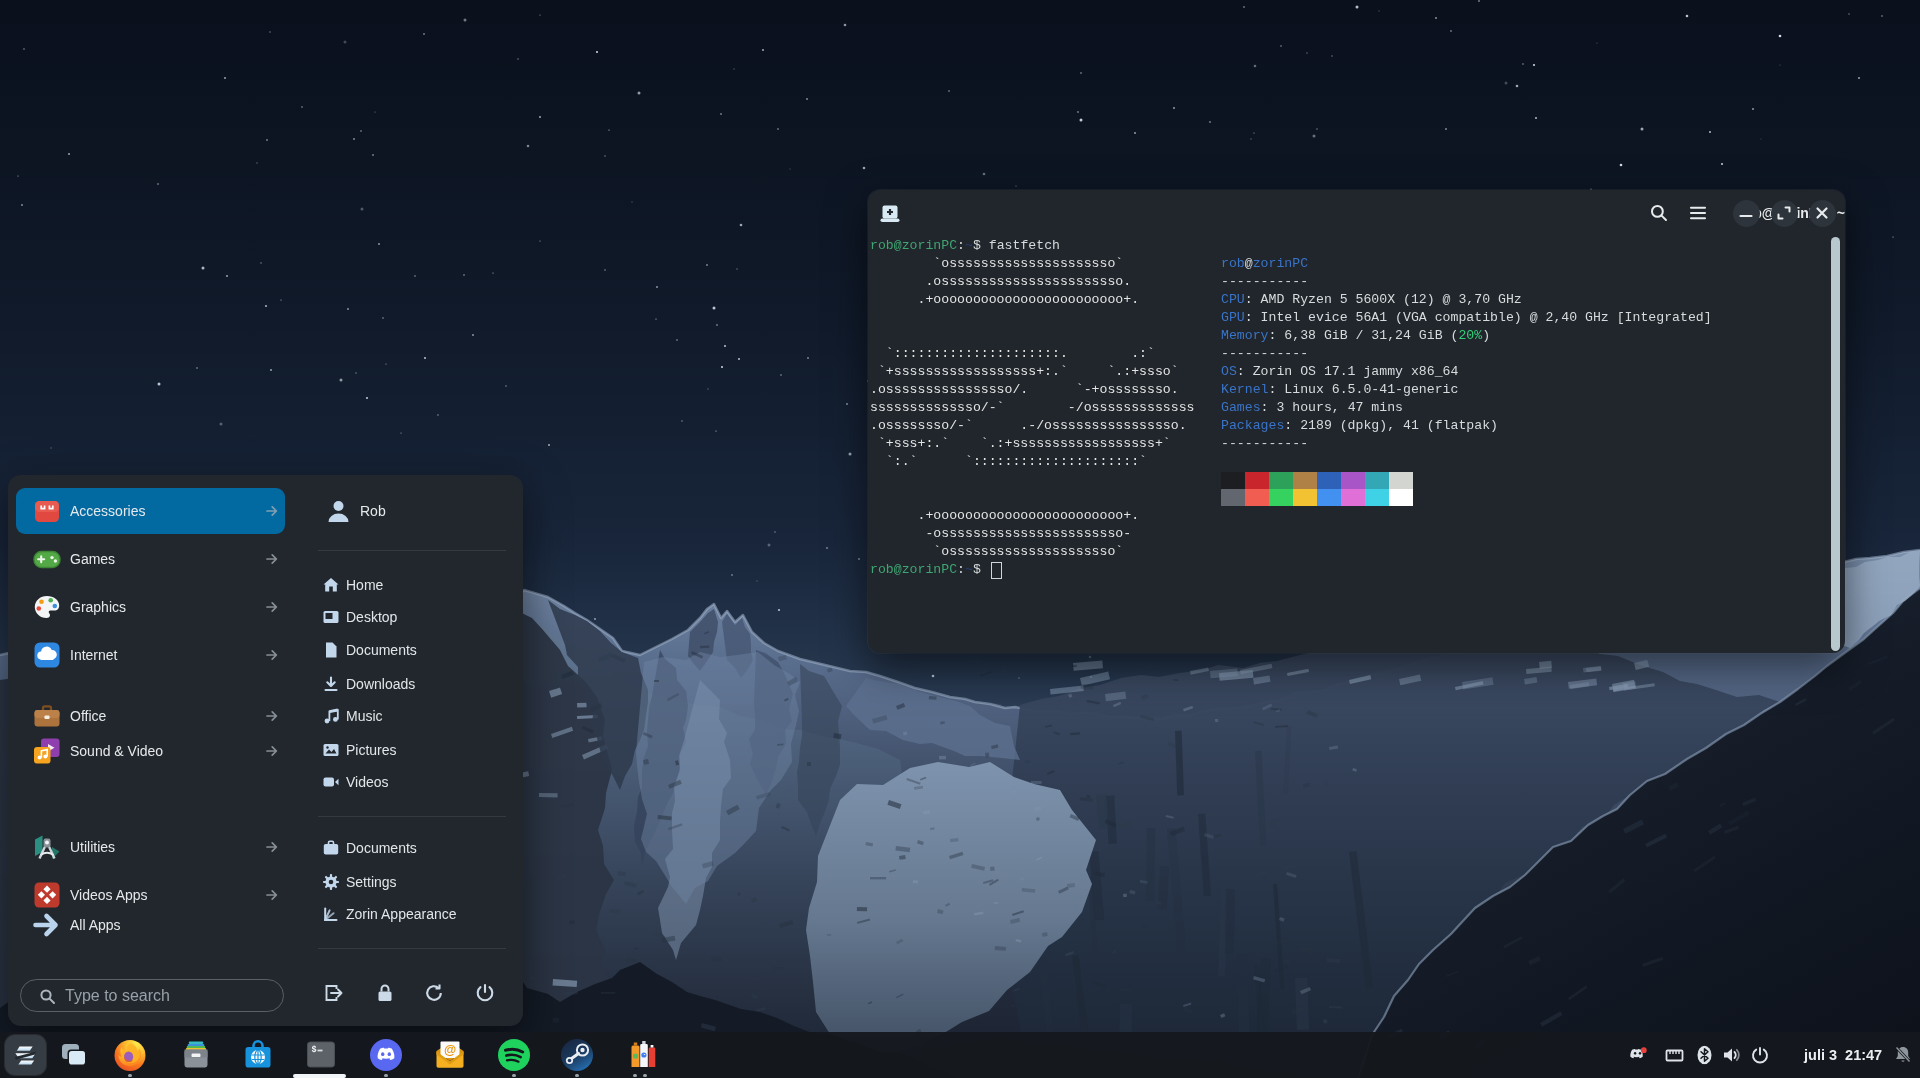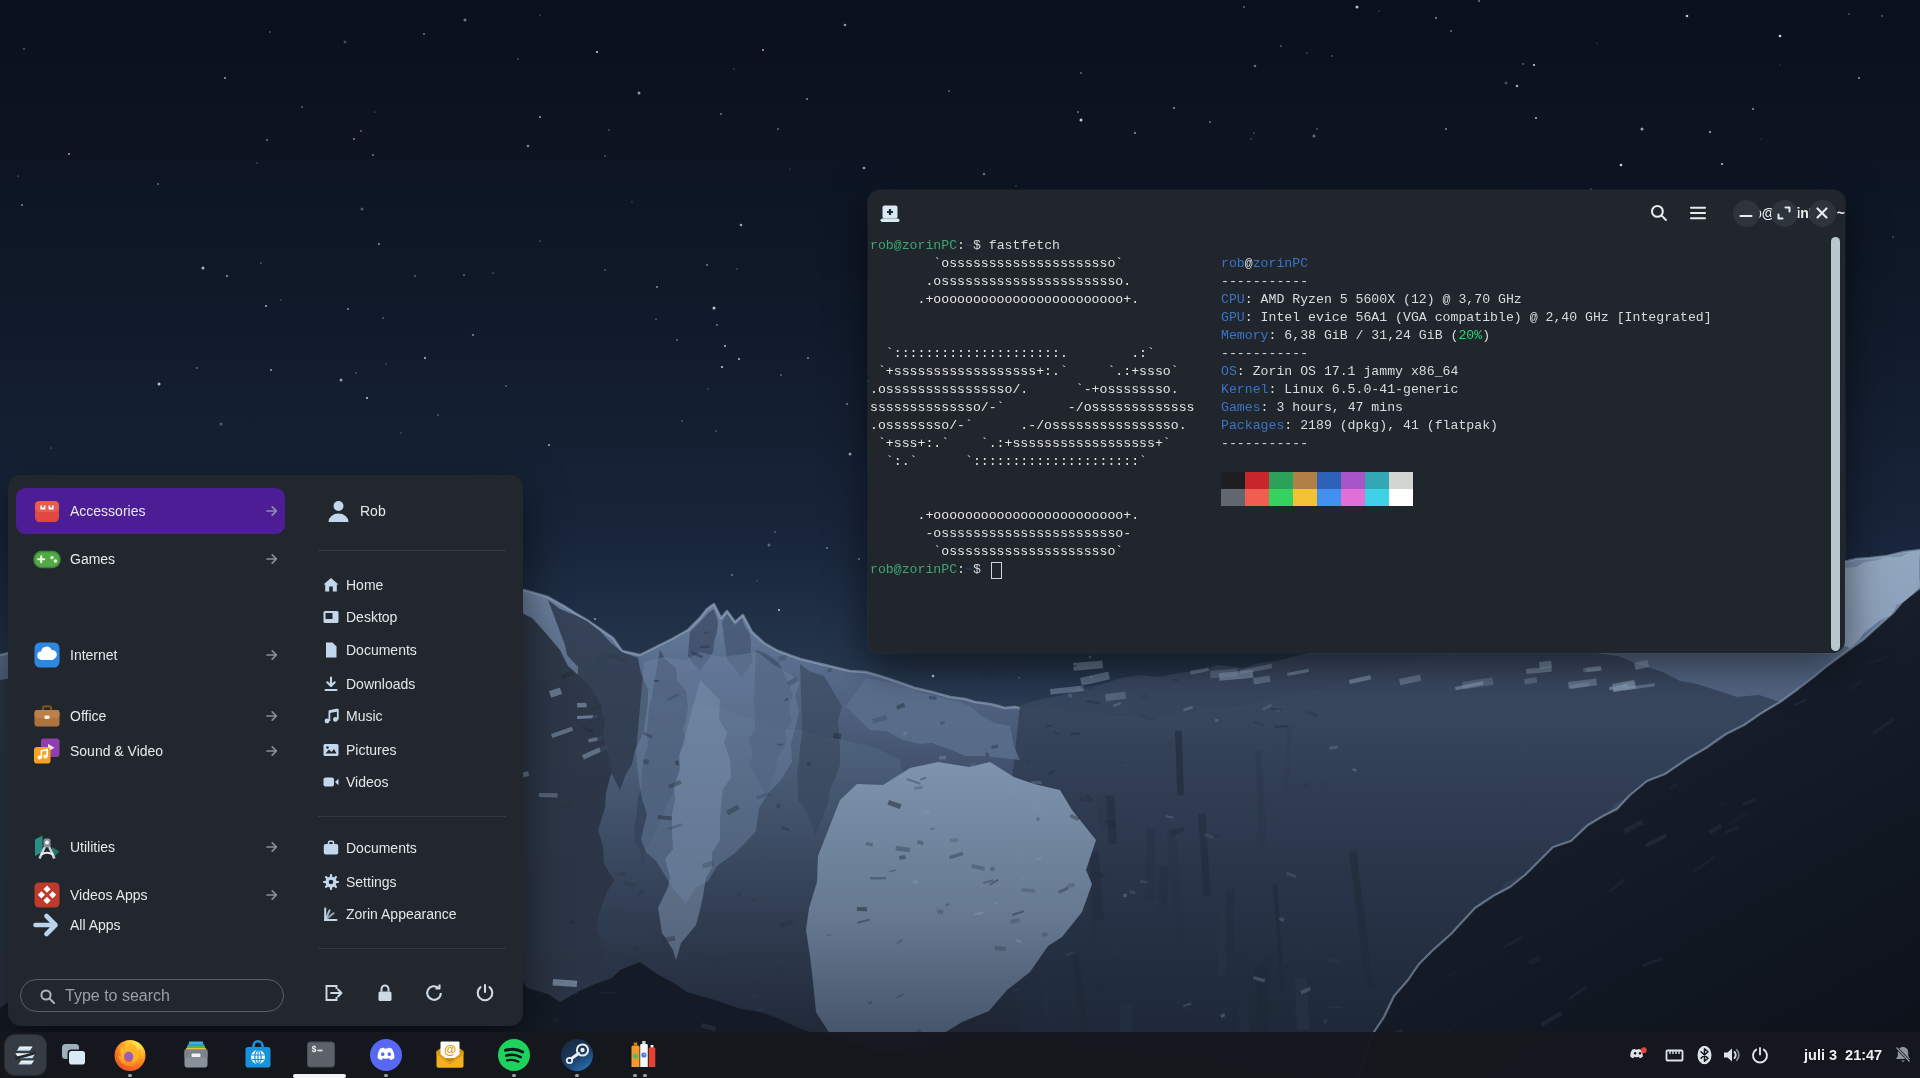--- a/index.html
+++ b/index.html
@@ -15,21 +15,21 @@
 .tg{color:#3fa572}.tb{color:#e5e5e5}.tbl{color:#3a74c8}.tw{color:#d6dbde}.td{color:#263f73}.tgr{color:#33d17a}
 #tinfo{position:absolute;left:353px;top:65px}
 #tpal{position:absolute;left:353px;top:282px}
 .prow{display:flex}
 .pc{width:24px;height:17px}
 #tcursor{position:absolute;left:123px;top:372px;width:11px;height:17px;border:1.5px solid #cfd5d9}
 #tscroll{position:absolute;right:5px;top:47px;width:9px;height:414px;border-radius:5px;background:#b9c8cf}
 
 #menu{position:absolute;left:8px;top:475px;width:515px;height:551px;background:#22272d;border-radius:13px;box-shadow:0 16px 44px rgba(0,0,0,.55)}
 .mrow{position:absolute;left:8px;width:269px;height:44px;border-radius:9px}
-.mrow.hl{background:#4c1d95}
+.mrow.hl{background:#0369a1}
 .mlabel{position:absolute;left:54px;top:50%;transform:translateY(-50%);font-size:14px;color:#e6e9ec}
 .micon{position:absolute;left:16px;top:50%;transform:translateY(-50%);width:30px;height:30px}
 .marr{position:absolute;right:5px;top:50%;transform:translateY(-50%);width:16px;height:16px;opacity:.75}
 #msearch{position:absolute;left:12px;top:504px;width:264px;height:33px;border:1.5px solid #596066;border-radius:17px}
 #msearch span{position:absolute;left:44px;top:7px;font-size:16px;color:#98a1a8}
 #msearch svg{position:absolute;left:18px;top:8px}
 .rsep{position:absolute;left:310px;width:188px;height:1px;background:rgba(255,255,255,.09)}
 .rrow{position:absolute;left:314px;height:26px}
 .rrow .ric{position:absolute;left:0px;top:50%;transform:translateY(-50%);width:18px;height:18px}
 .rrow .rlb{position:absolute;left:24px;top:50%;transform:translateY(-50%);font-size:14px;color:#e2e6ea;white-space:nowrap}
@@ -722,20 +722,33 @@
           <rect x="2" y="7.5" width="26" height="16" rx="7.5" fill="none" stroke="#3c8634" stroke-width="1.4"></rect>
           <path d="M9.2 12.2 v6 M6.2 15.2 h6" stroke="#eaf5e8" stroke-width="2.1" stroke-linecap="round"></path>
           <circle cx="20" cy="13.6" r="1.7" fill="#eaf5e8"></circle>
           <circle cx="23.4" cy="17" r="1.7" fill="#eaf5e8"></circle>
         </svg>
         <span class="mlabel">Games</span>
         <svg class="marr" viewBox="0 0 16 16">
           <path d="M3 8 h9 M8.2 3.8 L12.4 8 L8.2 12.2" stroke="#a9b1b8" stroke-width="1.7" fill="none" stroke-linecap="round" stroke-linejoin="round"></path>
         </svg>
       </div>
+      <div class="mrow" style="top:110px;height:44px">
+        <svg class="micon" viewBox="0 0 30 30">
+          <path d="M15 4 C8 4 2.8 8.8 2.8 15 C2.8 21.2 8 26 14.5 26 C16.7 26 18 24.8 18 23.2 C18 22.2 17.5 21.7 17 21 C16.5 20.2 16.6 19 18 18.6 L22.5 18.6 C25.3 18.6 27.2 16.3 27.2 13.4 C27.2 8 21.6 4 15 4 Z" fill="#f3f5f7"></path>
+          <circle cx="9.5" cy="9.8" r="2.3" fill="#f39c12"></circle>
+          <circle cx="18.7" cy="8.3" r="2.3" fill="#4caf50"></circle>
+          <circle cx="6.8" cy="16.5" r="2.3" fill="#e74c3c"></circle>
+          <circle cx="22.8" cy="14" r="2.3" fill="#3d8fe0"></circle>
+        </svg>
+        <span class="mlabel">Graphics</span>
+        <svg class="marr" viewBox="0 0 16 16">
+          <path d="M3 8 h9 M8.2 3.8 L12.4 8 L8.2 12.2" stroke="#a9b1b8" stroke-width="1.7" fill="none" stroke-linecap="round" stroke-linejoin="round"></path>
+        </svg>
+      </div>
       <div class="mrow" style="top:158px;height:44px">
         <svg class="micon" viewBox="0 0 30 30">
           <rect x="2.5" y="2.5" width="25" height="25" rx="5.5" fill="#2e87e0"></rect>
           <path d="M9.5 19.5 a4 4 0 0 1 -.4-8 a5.5 5.5 0 0 1 10.6-1.4 a4.6 4.6 0 0 1 1 9.2 Z" fill="#fff"></path>
           <rect x="8" y="16.5" width="14" height="3.4" rx="1.7" fill="#fff"></rect>
         </svg>
         <span class="mlabel">Internet</span>
         <svg class="marr" viewBox="0 0 16 16">
           <path d="M3 8 h9 M8.2 3.8 L12.4 8 L8.2 12.2" stroke="#a9b1b8" stroke-width="1.7" fill="none" stroke-linecap="round" stroke-linejoin="round"></path>
         </svg>

